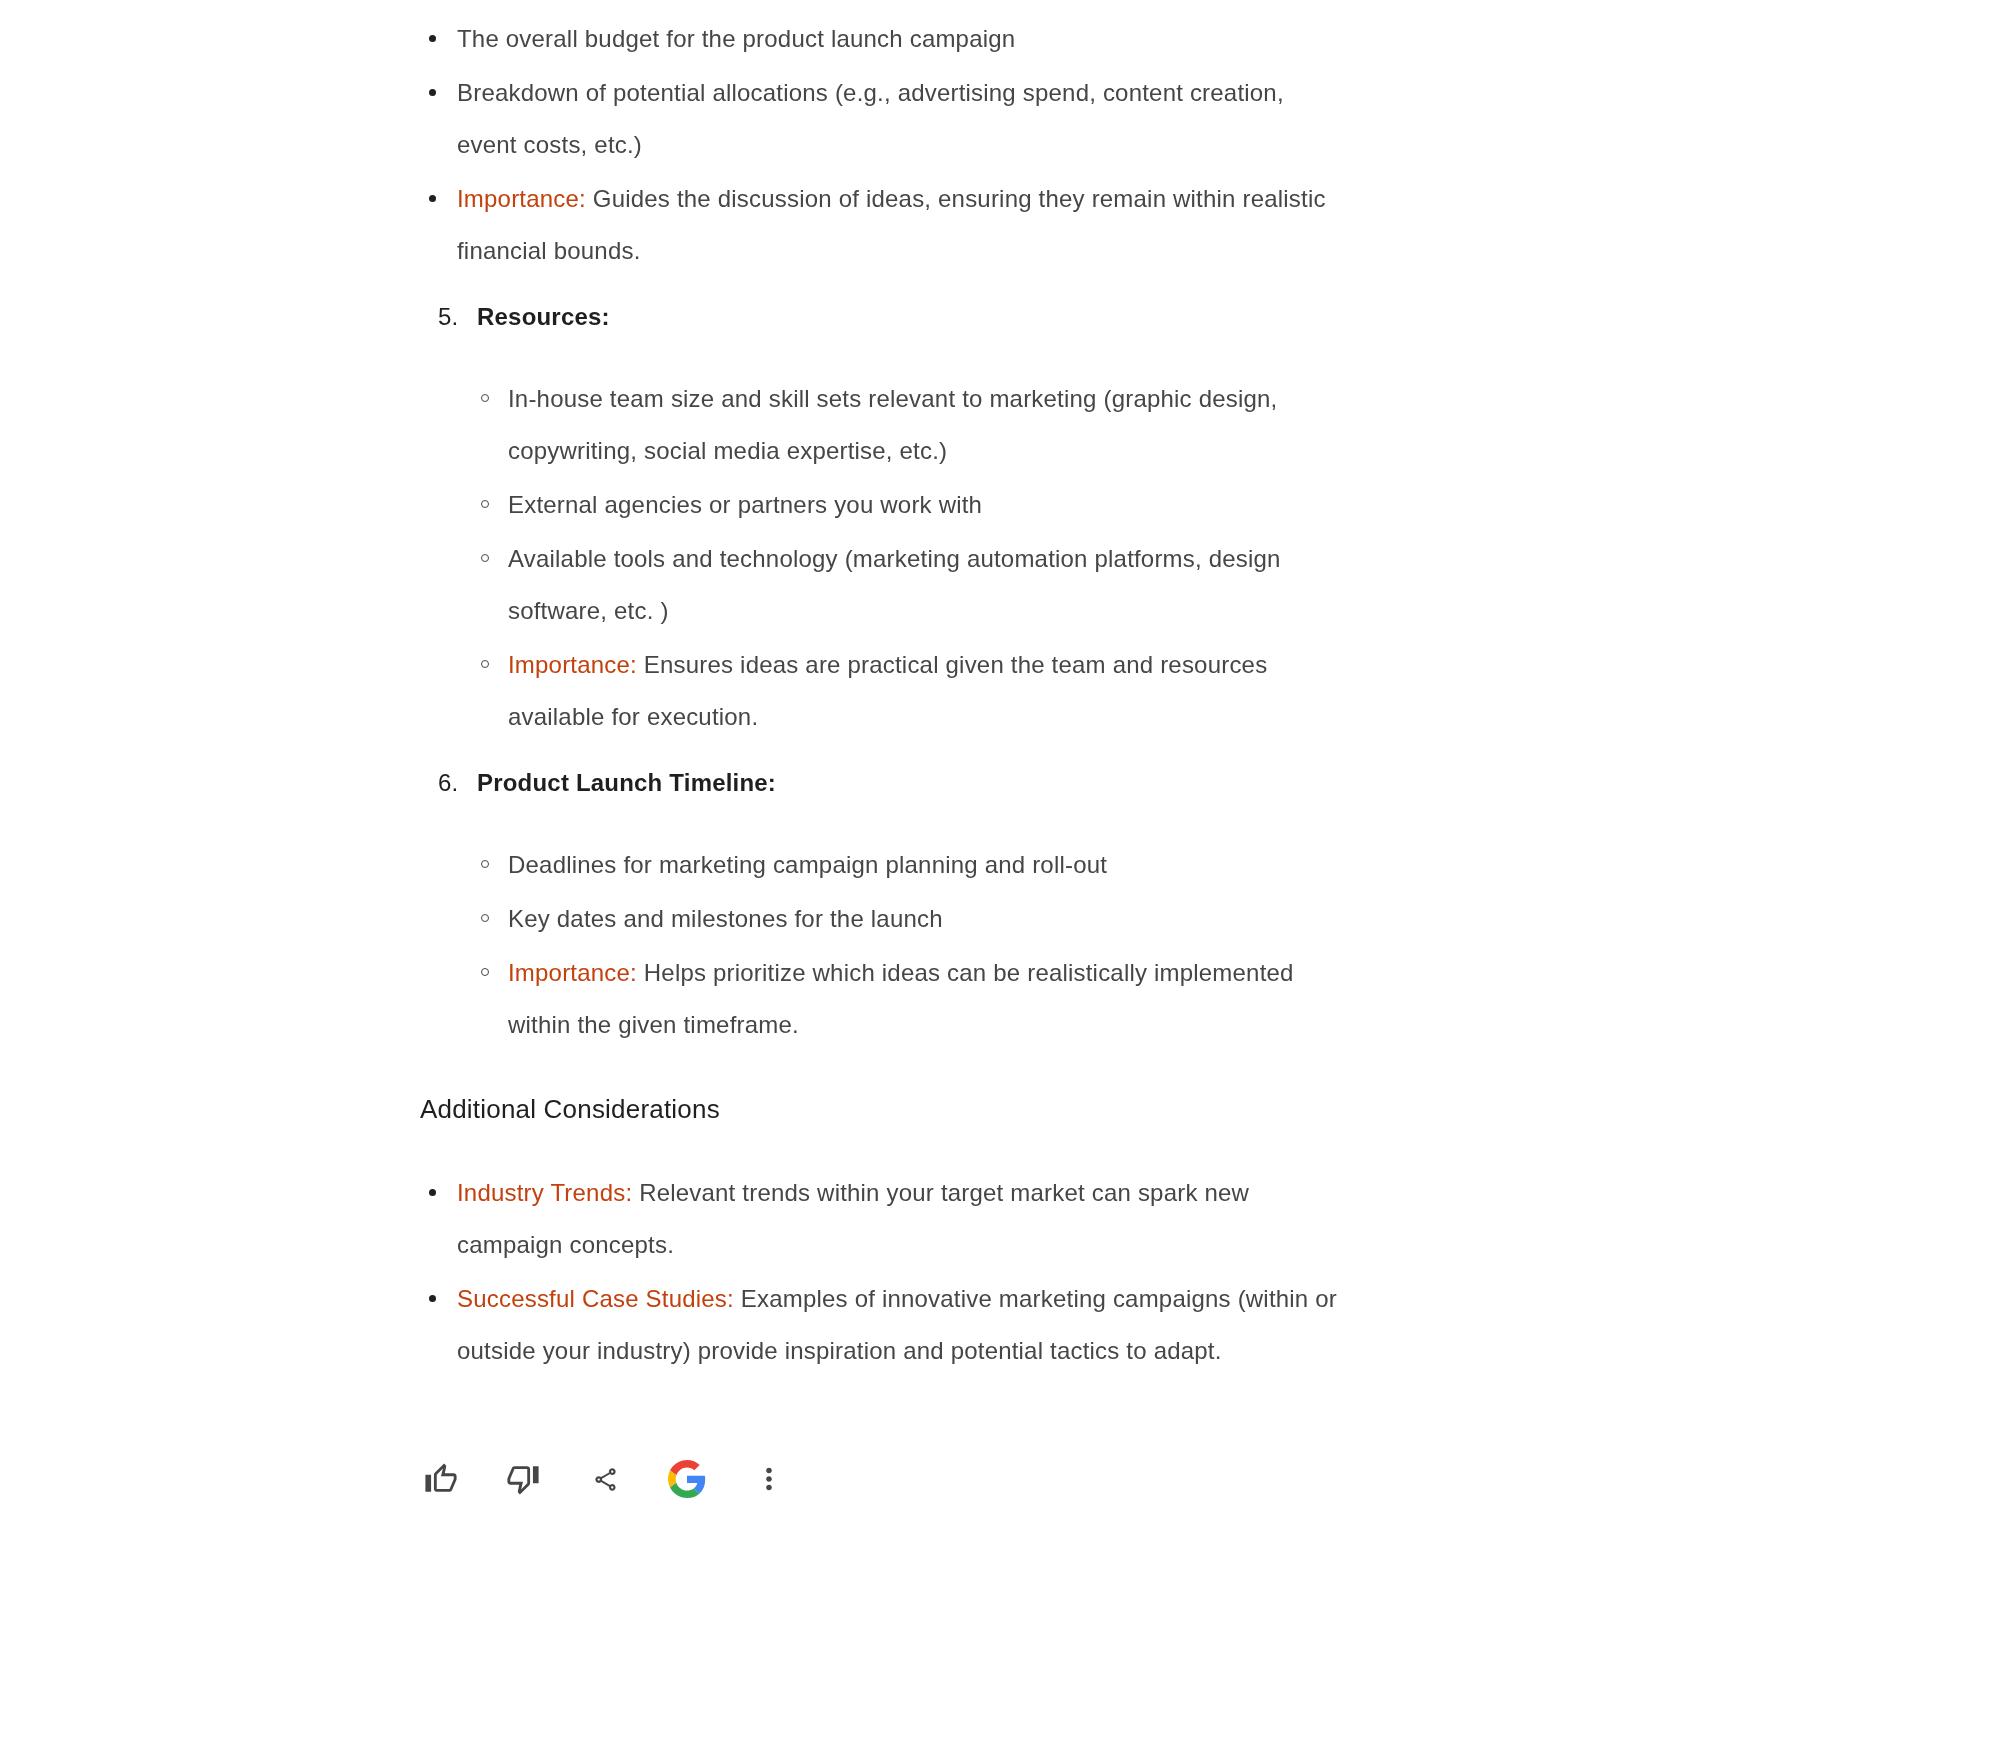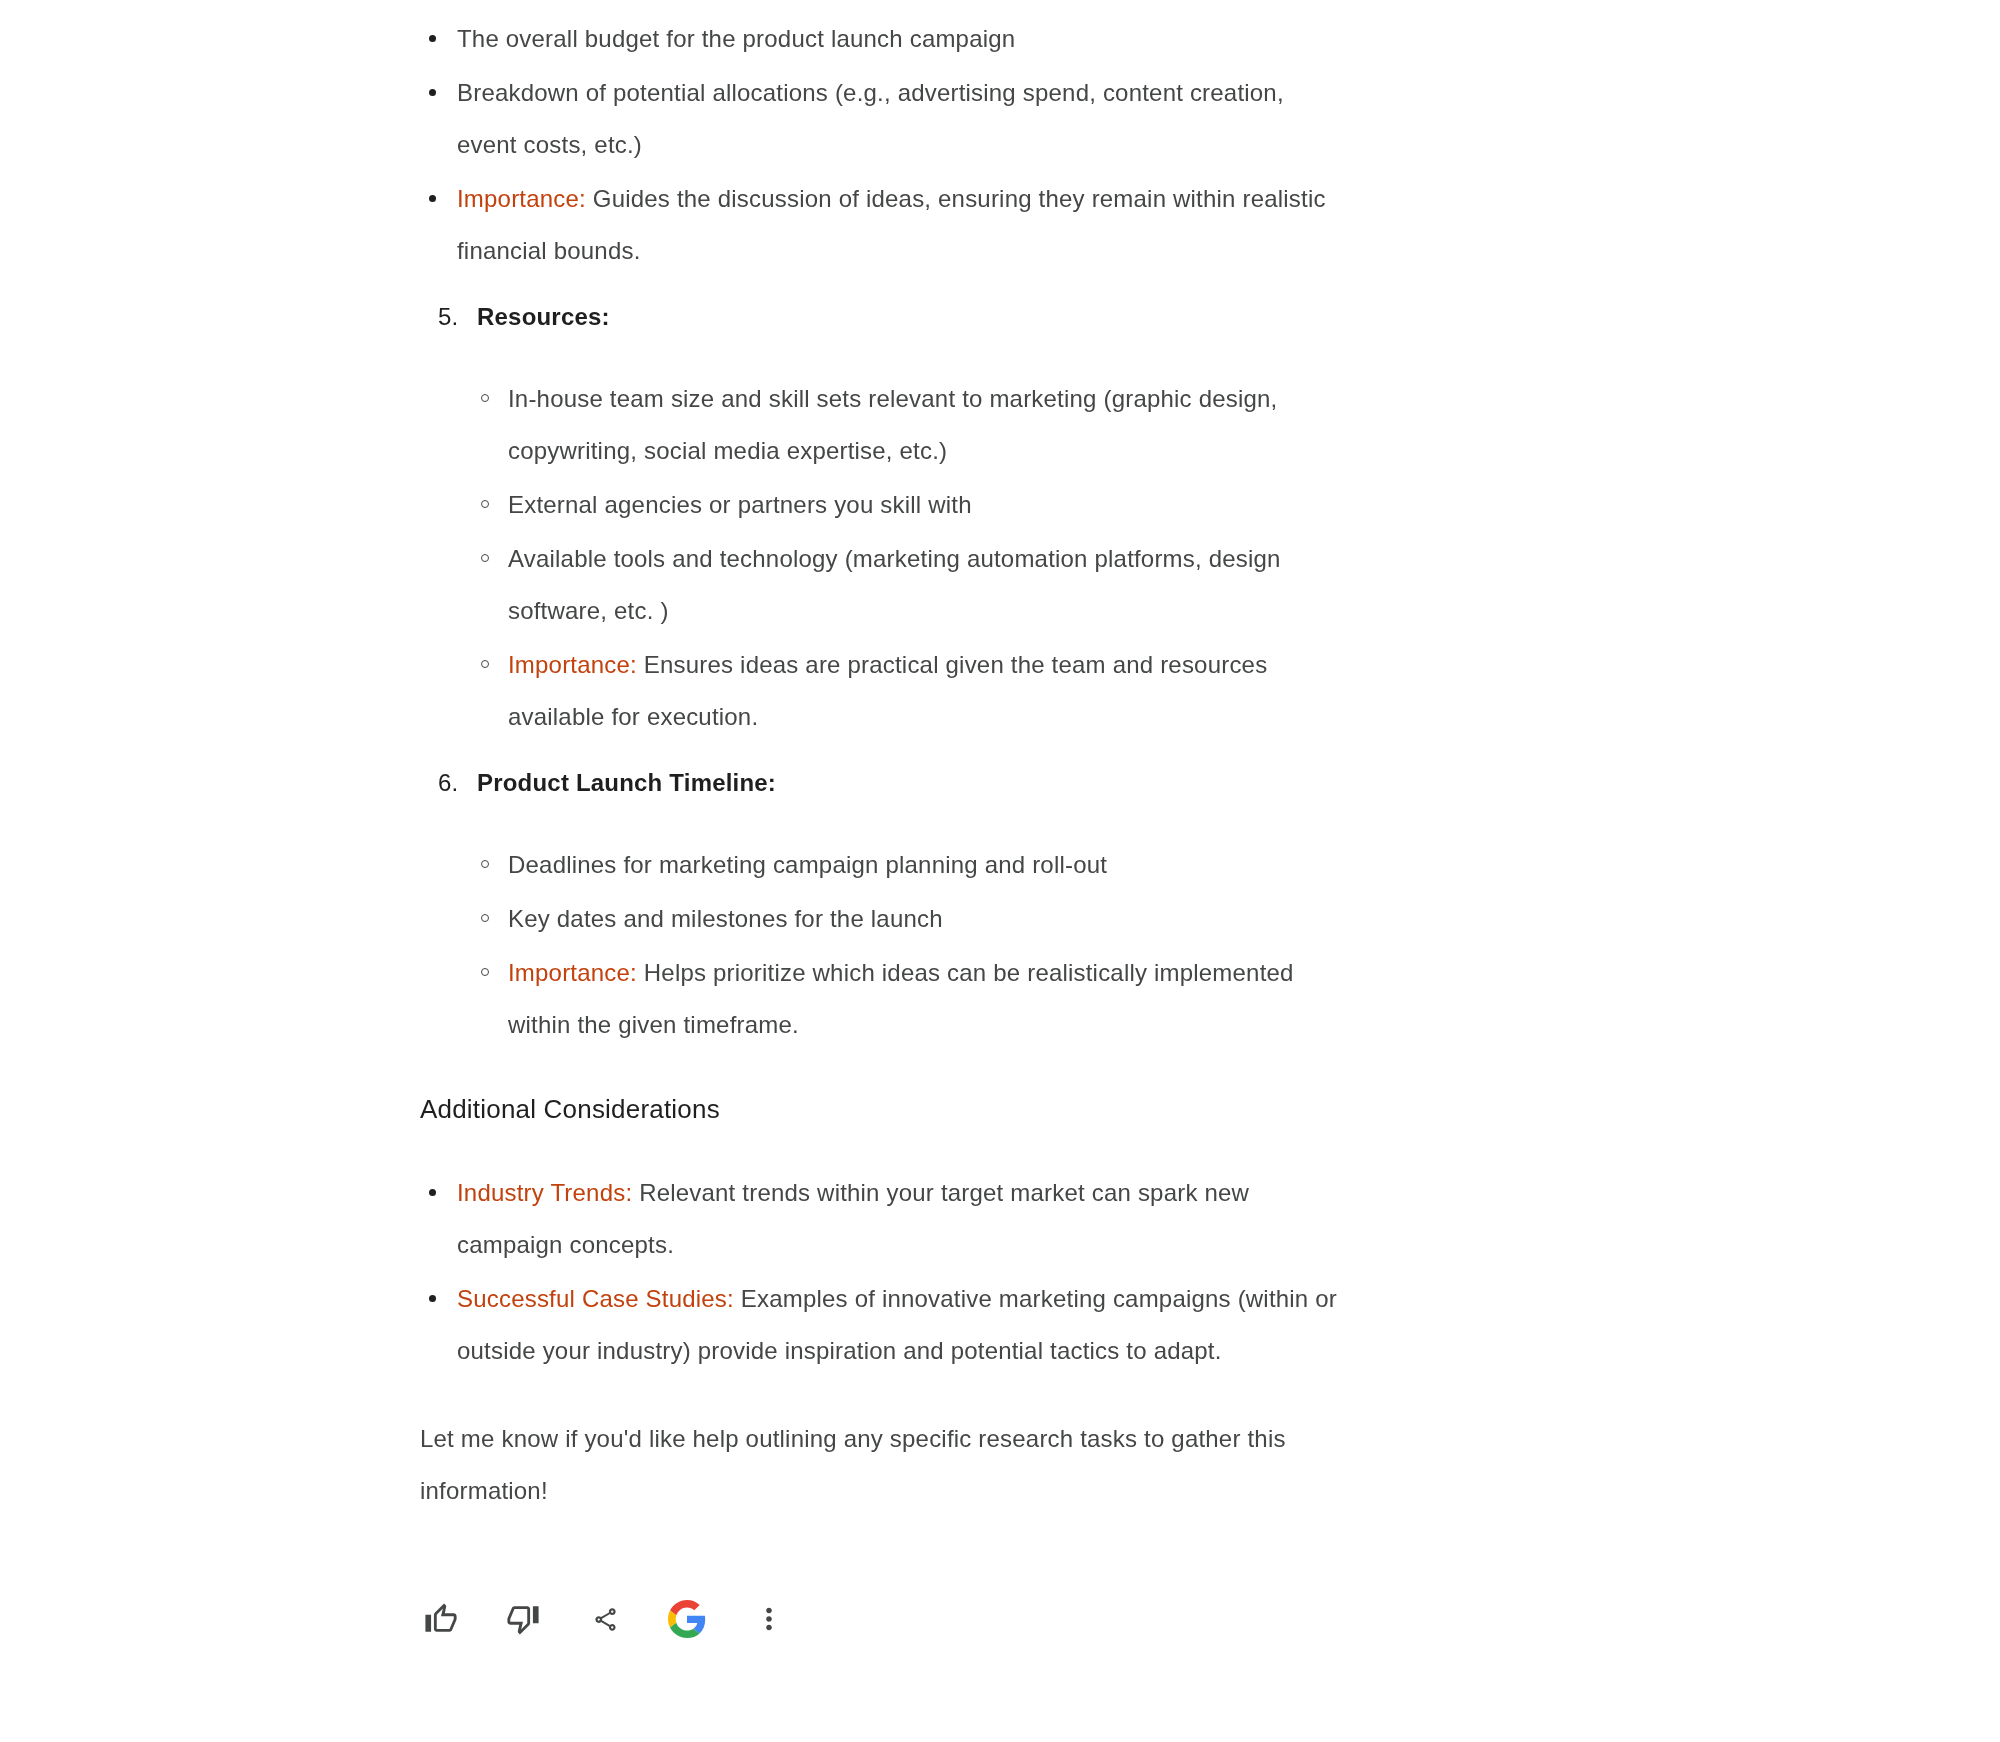--- a/index.html
+++ b/index.html
@@ -145,21 +145,21 @@
     <span class="num">5.</span>
     <span>Resources:</span>
   </div>
 
   <ul class="l2">
     <li>
       <span class="pre">In-house team size and skill sets relevant to marketing (graphic design,
 copywriting, social media expertise, etc.)</span>
     </li>
     <li>
-      <span class="pre">External agencies or partners you skill with</span>
+      <span class="pre">External agencies or partners you work with</span>
     </li>
     <li>
       <span class="pre">Available tools and technology (marketing automation platforms, design
 software, etc. )</span>
     </li>
     <li>
       <strong>Importance:</strong><span class="pre"> Ensures ideas are practical given the team and resources
 available for execution.</span>
     </li>
   </ul>
@@ -188,22 +188,20 @@
     <li>
       <strong>Industry Trends:</strong><span class="pre"> Relevant trends within your target market can spark new
 campaign concepts.</span>
     </li>
     <li>
       <strong>Successful Case Studies:</strong><span class="pre"> Examples of innovative marketing campaigns (within or
 outside your industry) provide inspiration and potential tactics to adapt.</span>
     </li>
   </ul>
 
-  <p class="closing pre">Let me know if you'd like help outlining any specific research tasks to gather this
-information!</p>
 
   <div class="actions">
 
     <button class="action-btn">
       <span>
         <svg width="34" height="34" viewBox="0 0 24 24" class="icon-gray">
           <path d="M9 21h9c.83 0 1.54-.5 1.84-1.22l3.02-7.05c.09-.23.14-.47.14-.73v-2c0-1.1-.9-2-2-2h-6.31l.95-4.57.03-.32c0-.41-.17-.79-.44-1.06L14.17 1 7.58 7.59C7.22 7.95 7 8.45 7 9v10c0 1.1.9 2 2 2zM9 9l4.34-4.34L12 10h9v2l-3 7H9V9zM1 9h4v12H1V9z"></path>
         </svg>
       </span>
     </button>

